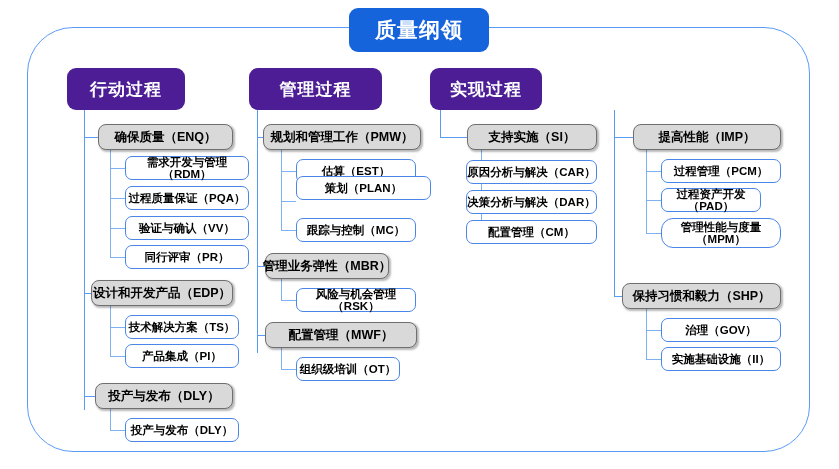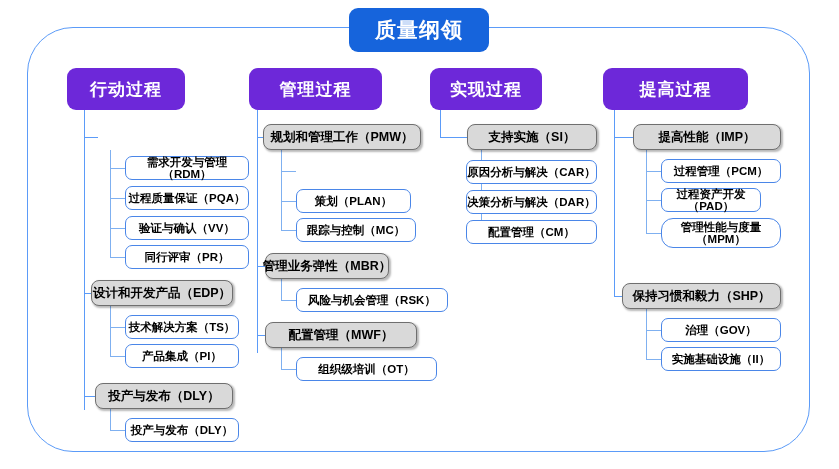--- a/index.html
+++ b/index.html
@@ -34,21 +34,21 @@
     font-weight:bold;
     letter-spacing:1px;
     display:flex;align-items:center;justify-content:center;
     z-index:5;
   }
 
   
   .col-head{
     position:absolute;
     height:42px;
-    background:#6d28d9;
+    background:#4c1d95;
     border-radius:9px;
     color:#ffffff;
     font-size:17px;
     font-weight:bold;
     letter-spacing:1px;
     display:flex;align-items:center;justify-content:center;
     z-index:4;
   }
 
   
@@ -99,20 +99,21 @@
 <div id="stage">
 
   <div class="frame"></div>
 
   <div class="title">质量纲领</div>
 
   <div class="col-head" style="left:67px;top:68px;width:118px;">行动过程</div>
   <div class="vline" style="left:84px;top:110px;height:300px;"></div>
 
   <div class="hline" style="left:84px;top:137px;width:14px;"></div>
+  <div class="grp" style="left:98px;top:124px;width:135px;">确保质量（ENQ）</div>
   <div class="vline sub" style="left:110px;top:150px;height:107px;"></div>
   <div class="hline sub" style="left:110px;top:168px;width:15px;"></div>
   <div class="leaf" style="left:125px;top:156px;width:124px;">需求开发与管理（RDM）</div>
   <div class="hline sub" style="left:110px;top:198px;width:15px;"></div>
   <div class="leaf" style="left:125px;top:186px;width:124px;">过程质量保证（PQA）</div>
   <div class="hline sub" style="left:110px;top:228px;width:15px;"></div>
   <div class="leaf" style="left:125px;top:216px;width:124px;">验证与确认（VV）</div>
   <div class="hline sub" style="left:110px;top:257px;width:15px;"></div>
   <div class="leaf" style="left:125px;top:245px;width:124px;">同行评审（PR）</div>
 
@@ -130,51 +131,51 @@
   <div class="hline sub" style="left:110px;top:430px;width:15px;"></div>
   <div class="leaf" style="left:125px;top:418px;width:114px;">投产与发布（DLY）</div>
 
   <div class="col-head" style="left:249px;top:68px;width:133px;">管理过程</div>
   <div class="vline" style="left:257px;top:110px;height:243px;"></div>
 
   <div class="hline" style="left:257px;top:137px;width:6px;"></div>
   <div class="grp" style="left:263px;top:124px;width:158px;">规划和管理工作（PMW）</div>
   <div class="vline sub" style="left:281px;top:150px;height:80px;"></div>
   <div class="hline sub" style="left:281px;top:171px;width:15px;"></div>
+  <div class="leaf" style="left:296px;top:159px;width:120px;">估算（EST）</div>
   <div class="hline sub" style="left:281px;top:201px;width:15px;"></div>
-  <div class="leaf" style="left:296px;top:189px;width:115px;">策划（PLAN）</div>
+  <div class="leaf" style="left:296px;top:176px;width:135px;">策划（PLAN）</div>
   <div class="hline sub" style="left:281px;top:230px;width:15px;"></div>
   <div class="leaf" style="left:296px;top:218px;width:120px;">跟踪与控制（MC）</div>
 
   <div class="hline" style="left:257px;top:266px;width:8px;"></div>
   <div class="grp" style="left:265px;top:253px;width:124px;">管理业务弹性（MBR）</div>
   <div class="vline sub" style="left:281px;top:279px;height:21px;"></div>
   <div class="hline sub" style="left:281px;top:300px;width:15px;"></div>
-  <div class="leaf" style="left:296px;top:288px;width:152px;">风险与机会管理（RSK）</div>
+  <div class="leaf" style="left:296px;top:288px;width:120px;">风险与机会管理（RSK）</div>
 
   <div class="hline" style="left:257px;top:335px;width:8px;"></div>
   <div class="grp" style="left:265px;top:322px;width:152px;">配置管理（MWF）</div>
   <div class="vline sub" style="left:281px;top:348px;height:21px;"></div>
   <div class="hline sub" style="left:281px;top:369px;width:15px;"></div>
-  <div class="leaf" style="left:296px;top:357px;width:141px;">组织级培训（OT）</div>
+  <div class="leaf" style="left:296px;top:357px;width:104px;">组织级培训（OT）</div>
 
   <div class="col-head" style="left:430px;top:68px;width:112px;">实现过程</div>
   <div class="vline" style="left:440px;top:110px;height:28px;"></div>
 
   <div class="hline" style="left:440px;top:137px;width:27px;"></div>
   <div class="grp" style="left:467px;top:124px;width:130px;">支持实施（SI）</div>
   <div class="vline sub" style="left:481px;top:150px;height:82px;"></div>
   <div class="hline sub" style="left:481px;top:172px;width:15px;"></div>
   <div class="leaf" style="left:466px;top:160px;width:131px;">原因分析与解决（CAR）</div>
   <div class="hline sub" style="left:481px;top:202px;width:15px;"></div>
   <div class="leaf" style="left:466px;top:190px;width:131px;">决策分析与解决（DAR）</div>
   <div class="hline sub" style="left:481px;top:232px;width:15px;"></div>
   <div class="leaf" style="left:466px;top:220px;width:131px;">配置管理（CM）</div>
 
-  <div class="col-head" style="left:603px;top:68px;width:145px;">提高过程</div>
   <div class="vline" style="left:614px;top:110px;height:187px;"></div>
 
   <div class="hline" style="left:614px;top:137px;width:19px;"></div>
   <div class="grp" style="left:633px;top:124px;width:148px;">提高性能（IMP）</div>
   <div class="vline sub" style="left:646px;top:150px;height:83px;"></div>
   <div class="hline sub" style="left:646px;top:171px;width:15px;"></div>
   <div class="leaf" style="left:661px;top:159px;width:120px;">过程管理（PCM）</div>
   <div class="hline sub" style="left:646px;top:200px;width:15px;"></div>
   <div class="leaf" style="left:661px;top:188px;width:100px;">过程资产开发（PAD）</div>
   <div class="hline sub" style="left:646px;top:233px;width:15px;"></div>

